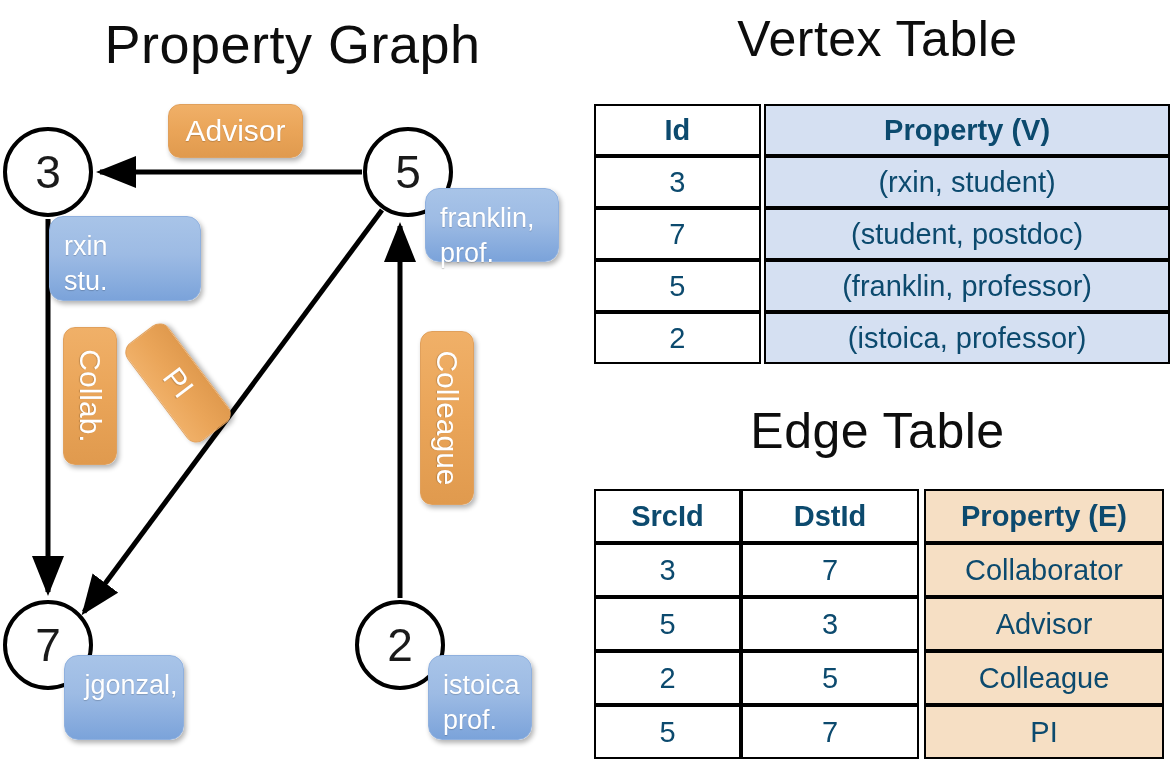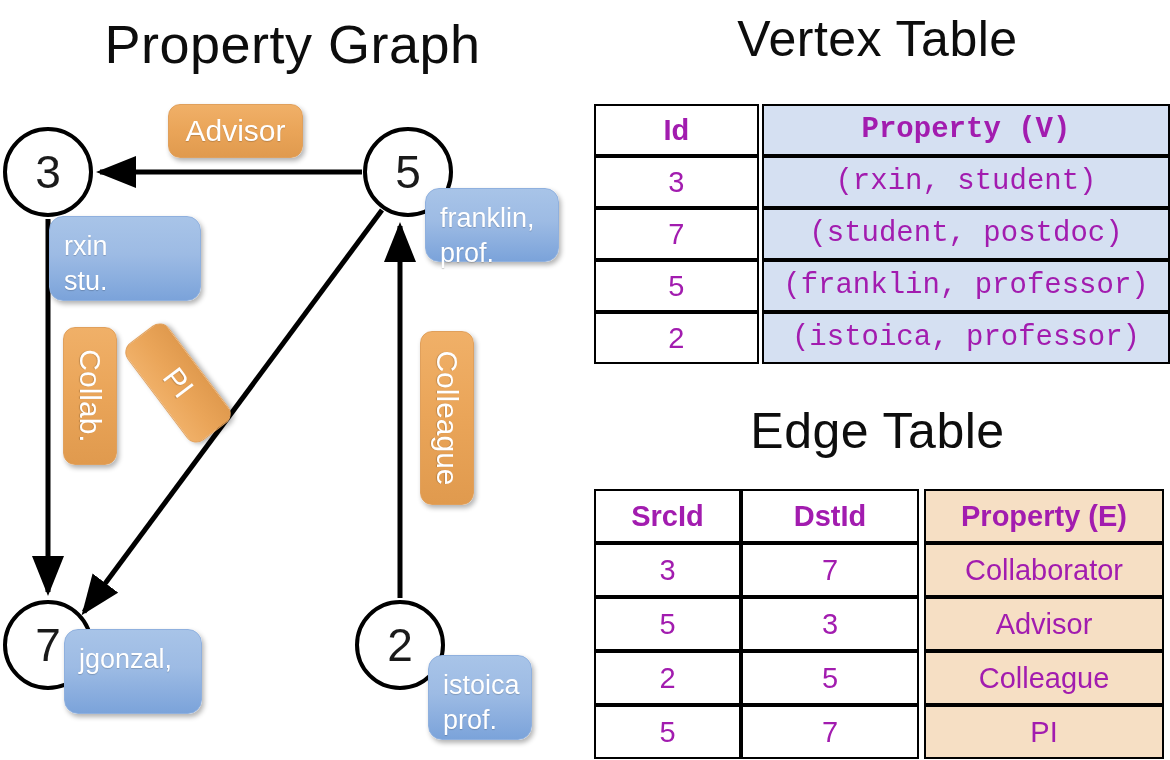--- a/index.html
+++ b/index.html
@@ -86,21 +86,21 @@
     line-height: 35px;
     padding: 12px 0 0 14px;
     z-index: 4;
     background: linear-gradient(to bottom, #a8c4e8 0%, #9dbbe4 45%, #7ba3da 100%);
     border: 1px solid #8fb0de;
     box-shadow: 2px 3px 5px rgba(0,0,0,0.30);
     text-shadow: 0 1px 1px rgba(0,0,0,0.18);
   }
   #prop-rxin     { left: 49px;  top: 188px; width: 152px; height: 85px; margin-top: 28px; }
   #prop-franklin { left: 425px; top: 188px; width: 134px; height: 74px; }
-  #prop-jgonzal  { left: 64px;  top: 629px; width: 138px; height: 85px; }
+  #prop-jgonzal  { left: 64px;  top: 655px; width: 120px; height: 85px; text-align: center; }
   #prop-istoica  { left: 428px; top: 655px; width: 104px; height: 85px; }
   .prop-box .line2 { display: block; }
 
   
   .edge-label {
     position: absolute;
     border-radius: 12px;
     box-sizing: border-box;
     color: #ffffff;
     z-index: 5;
@@ -148,41 +148,41 @@
     border-collapse: separate;
     border-spacing: 0;
     table-layout: fixed;
   }
   .data-table td, .data-table th {
     border: 2px solid #000000;
     text-align: center;
     font-weight: 400;
     font-size: 29px;
     line-height: 32px;
-    color: #a21caf;
+    color: #0c4a6e;
     padding: 0;
     background: #ffffff;
     box-sizing: border-box;
   }
   .data-table th {
     font-weight: 700;
     font-size: 29px;
   }
   .spacer-col {
     border: none !important;
     background: transparent !important;
     padding: 0 !important;
   }
 
   
   #vertex-table { left: 594px; top: 104px; }
   #vertex-table td, #vertex-table th { height: 52px; }
   #vertex-table .col-id   { width: 188px; }
   #vertex-table .col-gap  { width: 4px; }
-  #vertex-table .col-prop { width: 448px; background: #d5e0f2; font-family: Liberation Mono, monospace; }
+  #vertex-table .col-prop { width: 448px; background: #d5e0f2; }
 
   
   #edge-table { left: 594px; top: 489px; }
   #edge-table td, #edge-table th { height: 54px; }
   #edge-table .col-src  { width: 147px; }
   #edge-table .col-dst  { width: 178px; }
   #edge-table .col-gap  { width: 5px; }
   #edge-table .col-prop { width: 240px; background: #f6dfc4; }
 </style>
 </head>

